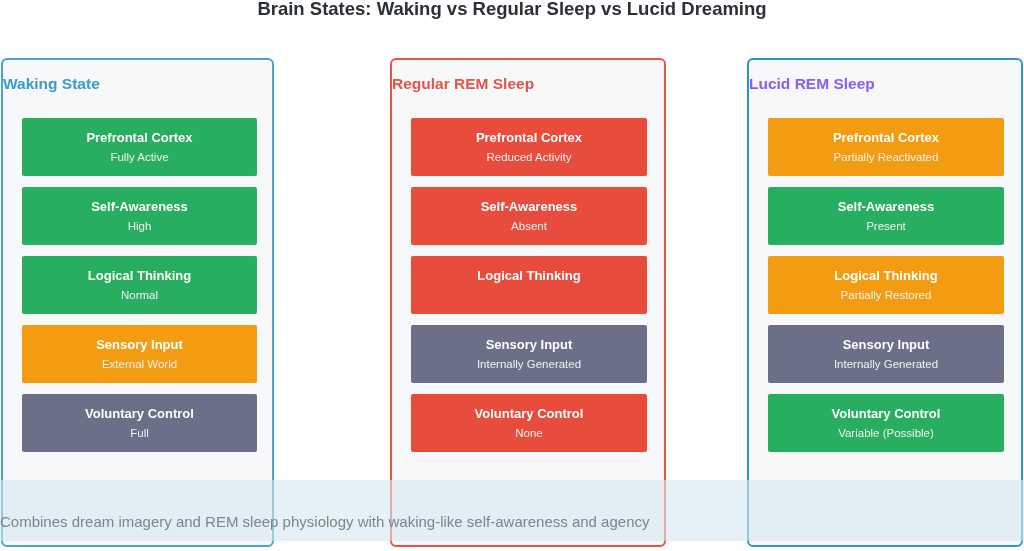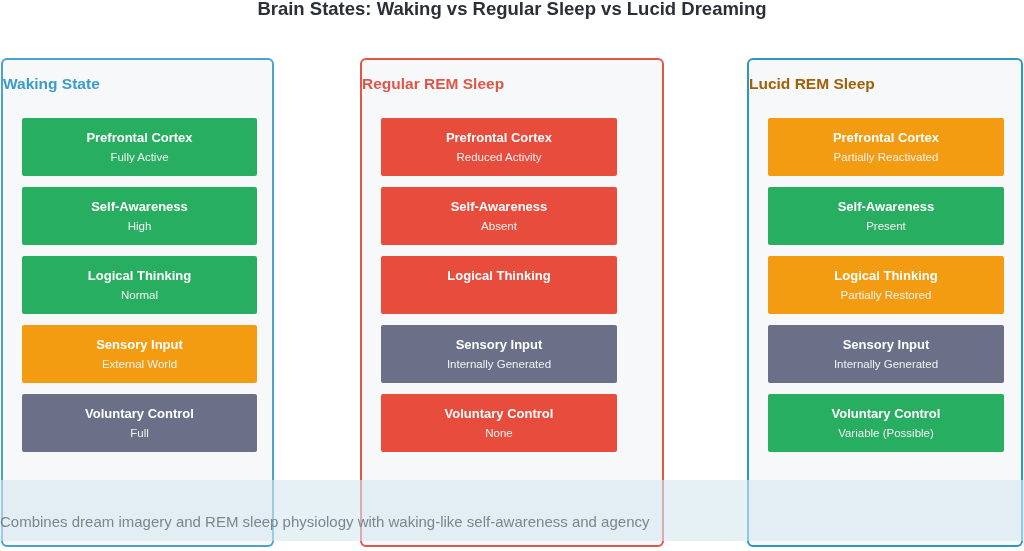--- a/index.html
+++ b/index.html
@@ -11,21 +11,21 @@
   .title {
     position: absolute; left: 0; right: 0; top: -2px;
     text-align: center; font-weight: bold; font-size: 18.5px; color: #2b2f38;
   }
   .column {
     position: absolute; top: 58px; width: 273px; height: 489px;
     box-sizing: border-box; border: 2px solid; border-radius: 6px;
     background: #f6f8fa;
   }
   .col-0 { left: 1px; border-color: #4aa3cc; }
-  .col-1 { left: 360px; width: 304px; border-color: #e0574a; padding-left: 48px; }
+  .col-1 { left: 390px; width: 276px; border-color: #e0574a; padding-left: 48px; }
   .col-2 { left: 747px; width: 276px; border-color: #2e97c0; }
   .col-title {
     position: absolute; left: 0; right: 0; top: 15px;
     text-align: left; font-weight: bold; font-size: 15.5px;
   }
   .card {
     position: absolute; left: 19px; width: 235px; height: 58px;
     border-radius: 2px; color: #ffffff; text-align: center;
   }
   .col-1 .card { width: 236px; }
@@ -91,21 +91,21 @@
     <div class="card-label">Sensory Input</div>
     <div class="card-value">Internally Generated</div>
   </div>
   <div class="card" style="top: 334px; background: rgb(231, 76, 60);">
     <div class="card-label">Voluntary Control</div>
     <div class="card-value">None</div>
   </div>
 </div>
 
 <div class="column col-2">
-  <div class="col-title" style="color: #a16207;">Lucid REM Sleep</div>
+  <div class="col-title" style="color: #8b5cf6;">Lucid REM Sleep</div>
   <div class="card" style="top: 58px; background: rgb(243, 156, 18);">
     <div class="card-label">Prefrontal Cortex</div>
     <div class="card-value">Partially Reactivated</div>
   </div>
   <div class="card" style="top: 127px; background: rgb(39, 174, 96);">
     <div class="card-label">Self-Awareness</div>
     <div class="card-value">Present</div>
   </div>
   <div class="card" style="top: 196px; background: rgb(243, 156, 18);">
     <div class="card-label">Logical Thinking</div>

